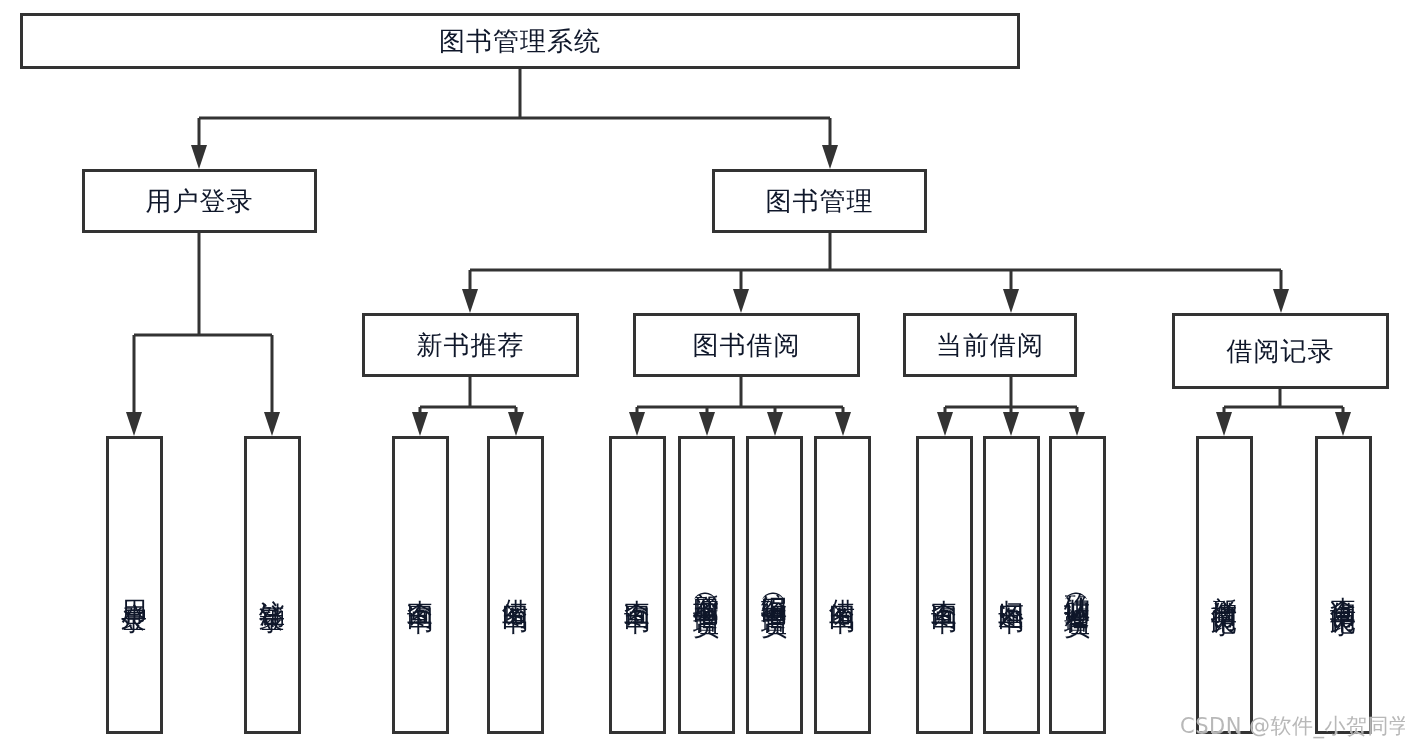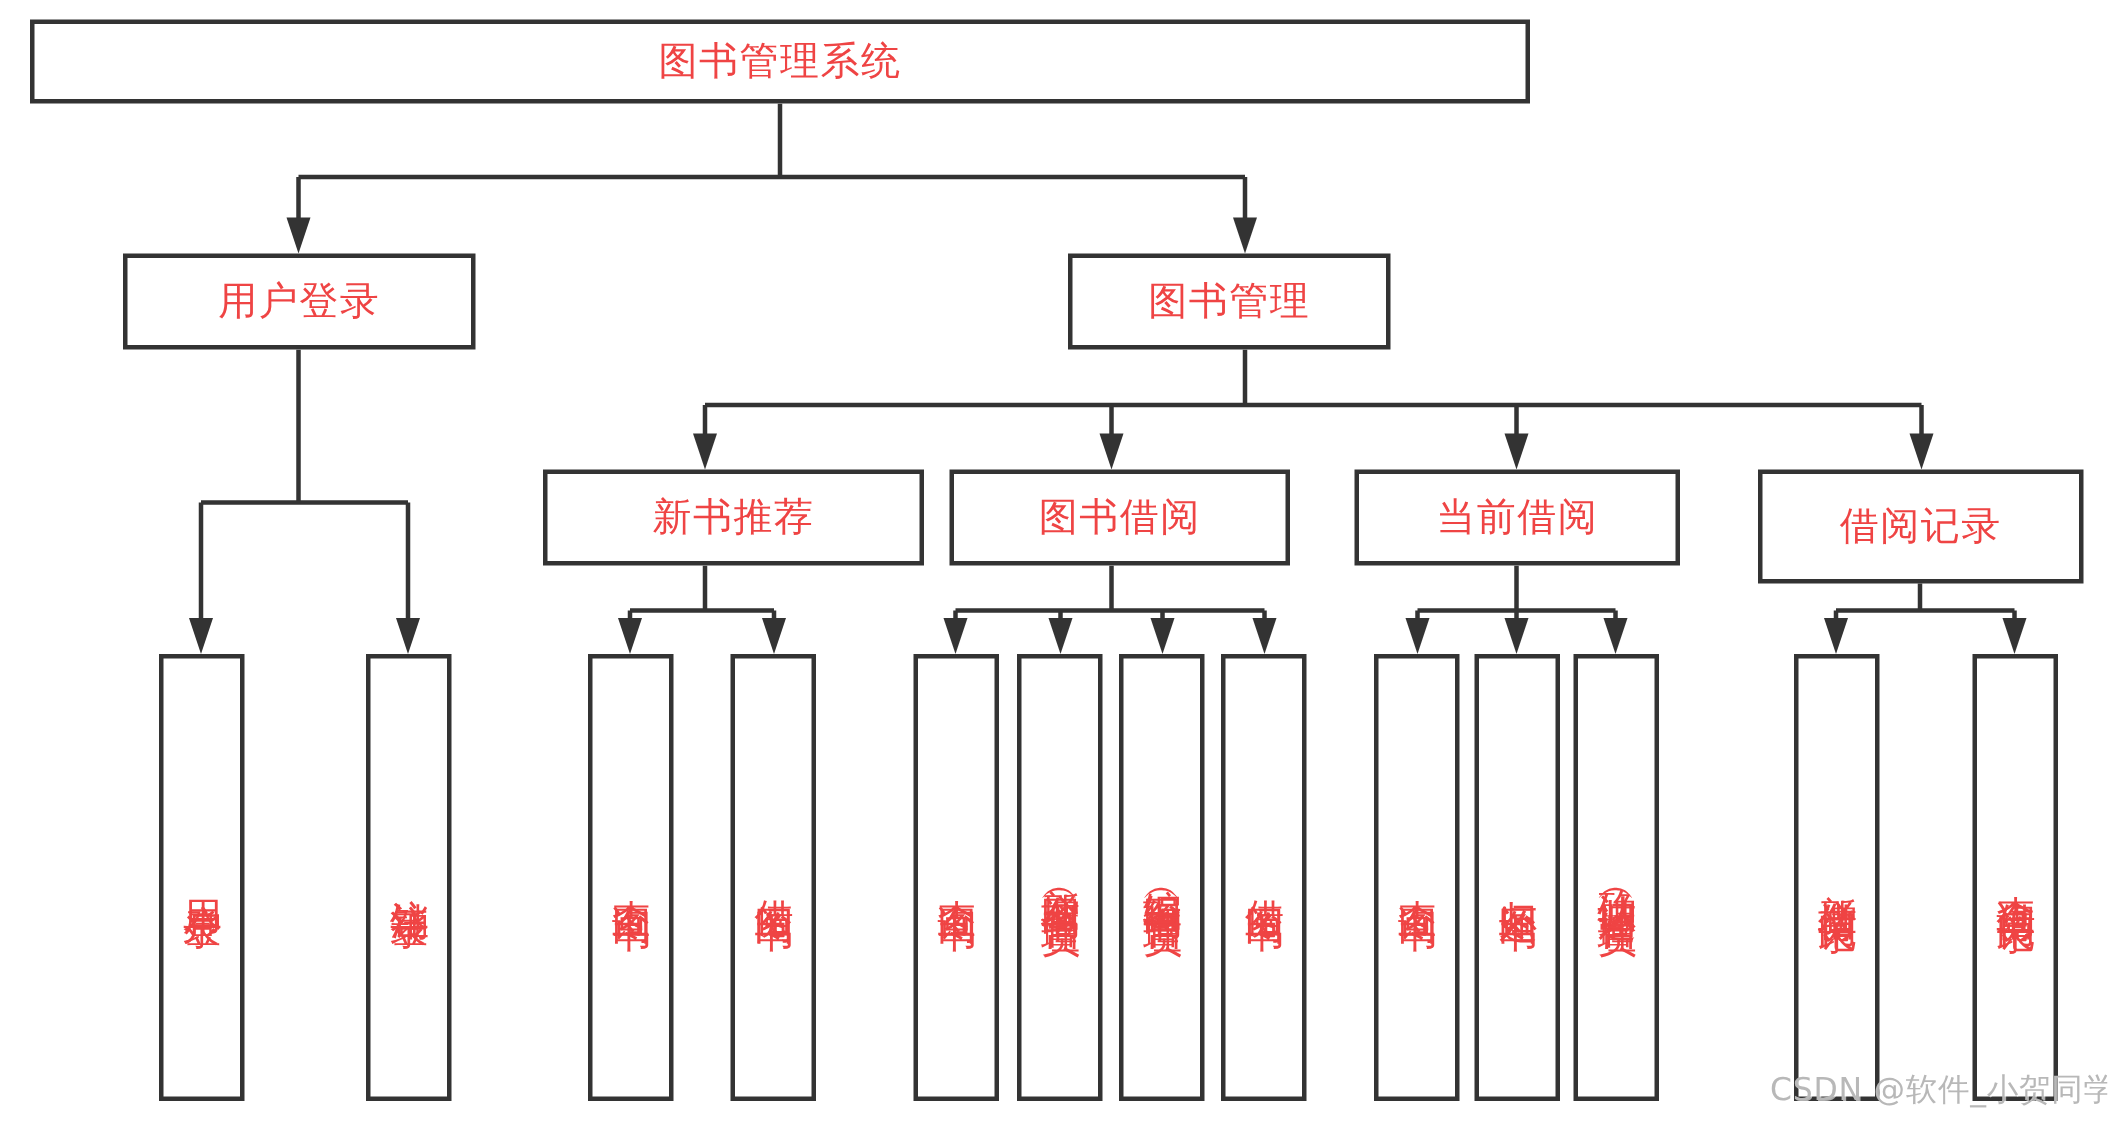--- a/index.html
+++ b/index.html
@@ -3,21 +3,21 @@
 <meta charset="utf-8">
 <style>
   html,body{margin:0;padding:0;background:#ffffff;}
   .canvas{
     position:relative;width:1405px;height:747px;background:#ffffff;overflow:hidden;
     font-family:"DejaVu Sans","Liberation Sans",sans-serif;
   }
   .wires{position:absolute;left:0;top:0;width:1405px;height:747px;}
   .box{
     position:absolute;box-sizing:border-box;background:#ffffff;
-    border:3px solid #333333;color:#ef4444;
+    border:3px solid #333333;color:#0f172a;
     display:flex;align-items:center;justify-content:center;
     font-size:26px;letter-spacing:1px;line-height:1;z-index:2;
   }
   .box.v{
     writing-mode:vertical-rl;text-orientation:mixed;
     letter-spacing:3px;font-size:26px;
   }
   .watermark{
     position:absolute;left:1180px;top:712px;z-index:5;
     font-size:21px;color:#b8b8b8;letter-spacing:0.5px;white-space:nowrap;
@@ -60,23 +60,23 @@
       <polygon points="1216,412 1232,412 1224,436"></polygon>
       <polygon points="1335,412 1351,412 1343,436"></polygon>
     </g>
   </svg>
 
   <div class="box" style="left:20px;top:13px;width:1000px;height:56px">图书管理系统</div>
 
   <div class="box" style="left:82px;top:169px;width:235px;height:64px">用户登录</div>
   <div class="box" style="left:712px;top:169px;width:215px;height:64px">图书管理</div>
 
-  <div class="box" style="left:362px;top:313px;width:254px;height:64px">新书推荐</div>
+  <div class="box" style="left:362px;top:313px;width:217px;height:64px">新书推荐</div>
   <div class="box" style="left:633px;top:313px;width:227px;height:64px">图书借阅</div>
-  <div class="box" style="left:903px;top:313px;width:217px;height:64px">当前借阅</div>
+  <div class="box" style="left:903px;top:313px;width:174px;height:64px">当前借阅</div>
   <div class="box" style="left:1172px;top:313px;width:217px;height:76px">借阅记录</div>
 
   <div class="box v" style="left:106px;top:436px;width:57px;height:298px">用户登录</div>
   <div class="box v" style="left:244px;top:436px;width:57px;height:298px">注销登录</div>
 
   <div class="box v" style="left:392px;top:436px;width:57px;height:298px">查询图书</div>
   <div class="box v" style="left:487px;top:436px;width:57px;height:298px">借阅图书</div>
 
   <div class="box v" style="left:609px;top:436px;width:57px;height:298px">查询图书</div>
   <div class="box v" style="left:678px;top:436px;width:57px;height:298px">新增图书（管理员）</div>

